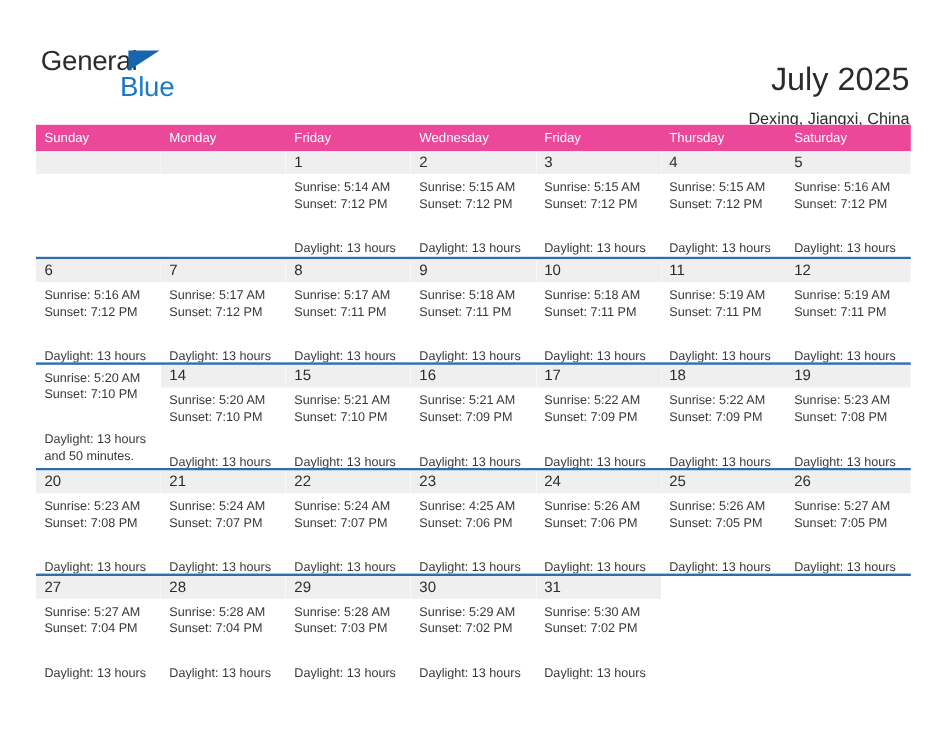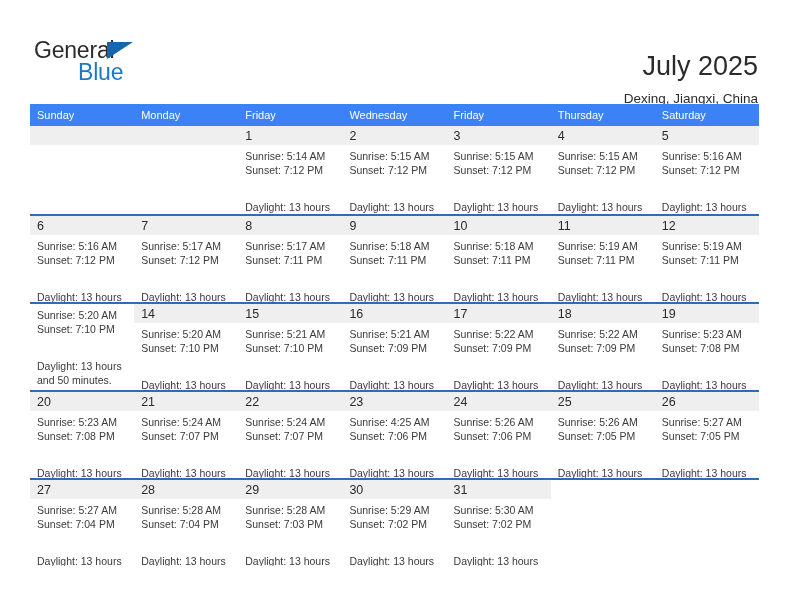--- a/index.html
+++ b/index.html
@@ -50,21 +50,21 @@
     position: absolute;
     left: 73px;
     top: 4px;
     width: 0;
     height: 0;
     border-left: 26px solid #1566ad;
     border-bottom: 17px solid transparent;
   }
   .brand-line2 {
     position: absolute;
-    left: 44px;
+    left: 66px;
     top: 22px;
     font-size: 23px;
     line-height: 25px;
     letter-spacing: -0.2px;
     color: #1a79c8;
     font-weight: 400;
     white-space: nowrap;
   }
 
   .title-block {
@@ -91,21 +91,21 @@
 
   
   .calendar {
     position: absolute;
     left: 30px;
     top: 104px;
     width: 729px;
   }
   .dow-row {
     display: flex;
-    background: #3b82f6;
+    background: #ec4899;
     height: 22px;
   }
   .dow-cell {
     flex: 1 1 0;
     color: #ffffff;
     font-size: 11px;
     line-height: 22px;
     padding-left: 7px;
     box-sizing: border-box;
     white-space: nowrap;

